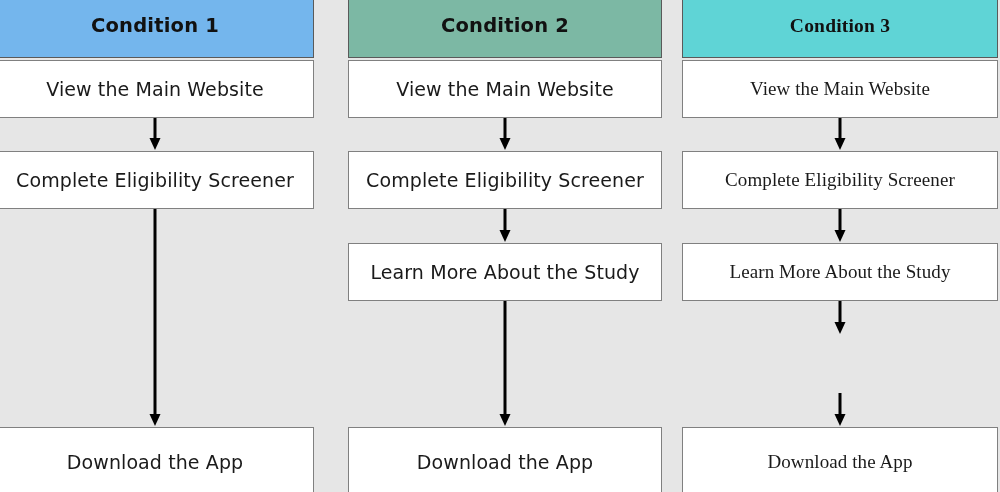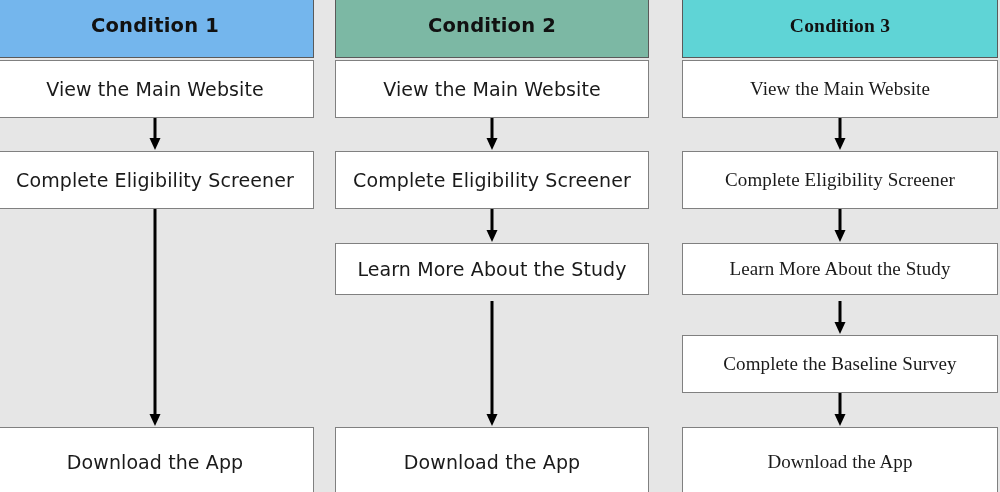--- a/index.html
+++ b/index.html
@@ -19,21 +19,21 @@
     height: 492px;
     background: #e6e6e6;
     padding-left: 48px;
   }
   .column {
     position: absolute;
     top: 0;
     height: 492px;
   }
   .col-1 { left: -4px; width: 318px; }
-  .col-2 { left: 335px; width: 314px; }
+  .col-2 { left: 348px; width: 314px; }
   .col-3 { left: 682px; width: 316px; font-family: Liberation Serif, serif; }
 
   .node {
     position: absolute;
     left: 0;
     right: 0;
     box-sizing: border-box;
     background: #ffffff;
     border: 1px solid #808080;
     display: flex;
@@ -54,21 +54,21 @@
     letter-spacing: 0.2px;
   }
   .hdr-blue  { background: #74b6ed; }
   .hdr-green { background: #7cb8a4; }
   .hdr-teal  { background: #5fd4d6; }
 
   
   .r-hdr { top: -6px;  height: 64px; }
   .r-1   { top: 60px;  height: 58px; }
   .r-2   { top: 151px; height: 58px; }
-  .r-3   { top: 243px; height: 52px; }
+  .r-3   { top: 243px; height: 58px; }
   .r-4   { top: 335px; height: 58px; }
   .r-5   { top: 427px; height: 71px; }
 
   
   .arrow {
     position: absolute;
     left: 50%;
     transform: translateX(-50%);
     width: 16px;
     pointer-events: none;
@@ -170,21 +170,20 @@
 
     <div class="node r-3">Learn More About the Study</div>
 
     <div class="arrow a-3-4">
       <svg width="16" height="34" viewBox="0 0 16 34">
         <line x1="8" y1="0" x2="8" y2="23" stroke="#000000" stroke-width="3"></line>
         <polygon points="8,33 2.5,21 13.5,21" fill="#000000"></polygon>
       </svg>
     </div>
 
-    <div class="node r-4">Complete the Baseline Survey</div>
 
     <div class="arrow a-4-5">
       <svg width="16" height="34" viewBox="0 0 16 34">
         <line x1="8" y1="0" x2="8" y2="23" stroke="#000000" stroke-width="3"></line>
         <polygon points="8,33 2.5,21 13.5,21" fill="#000000"></polygon>
       </svg>
     </div>
 
     <div class="node r-5">Download the App</div>
   </div>

